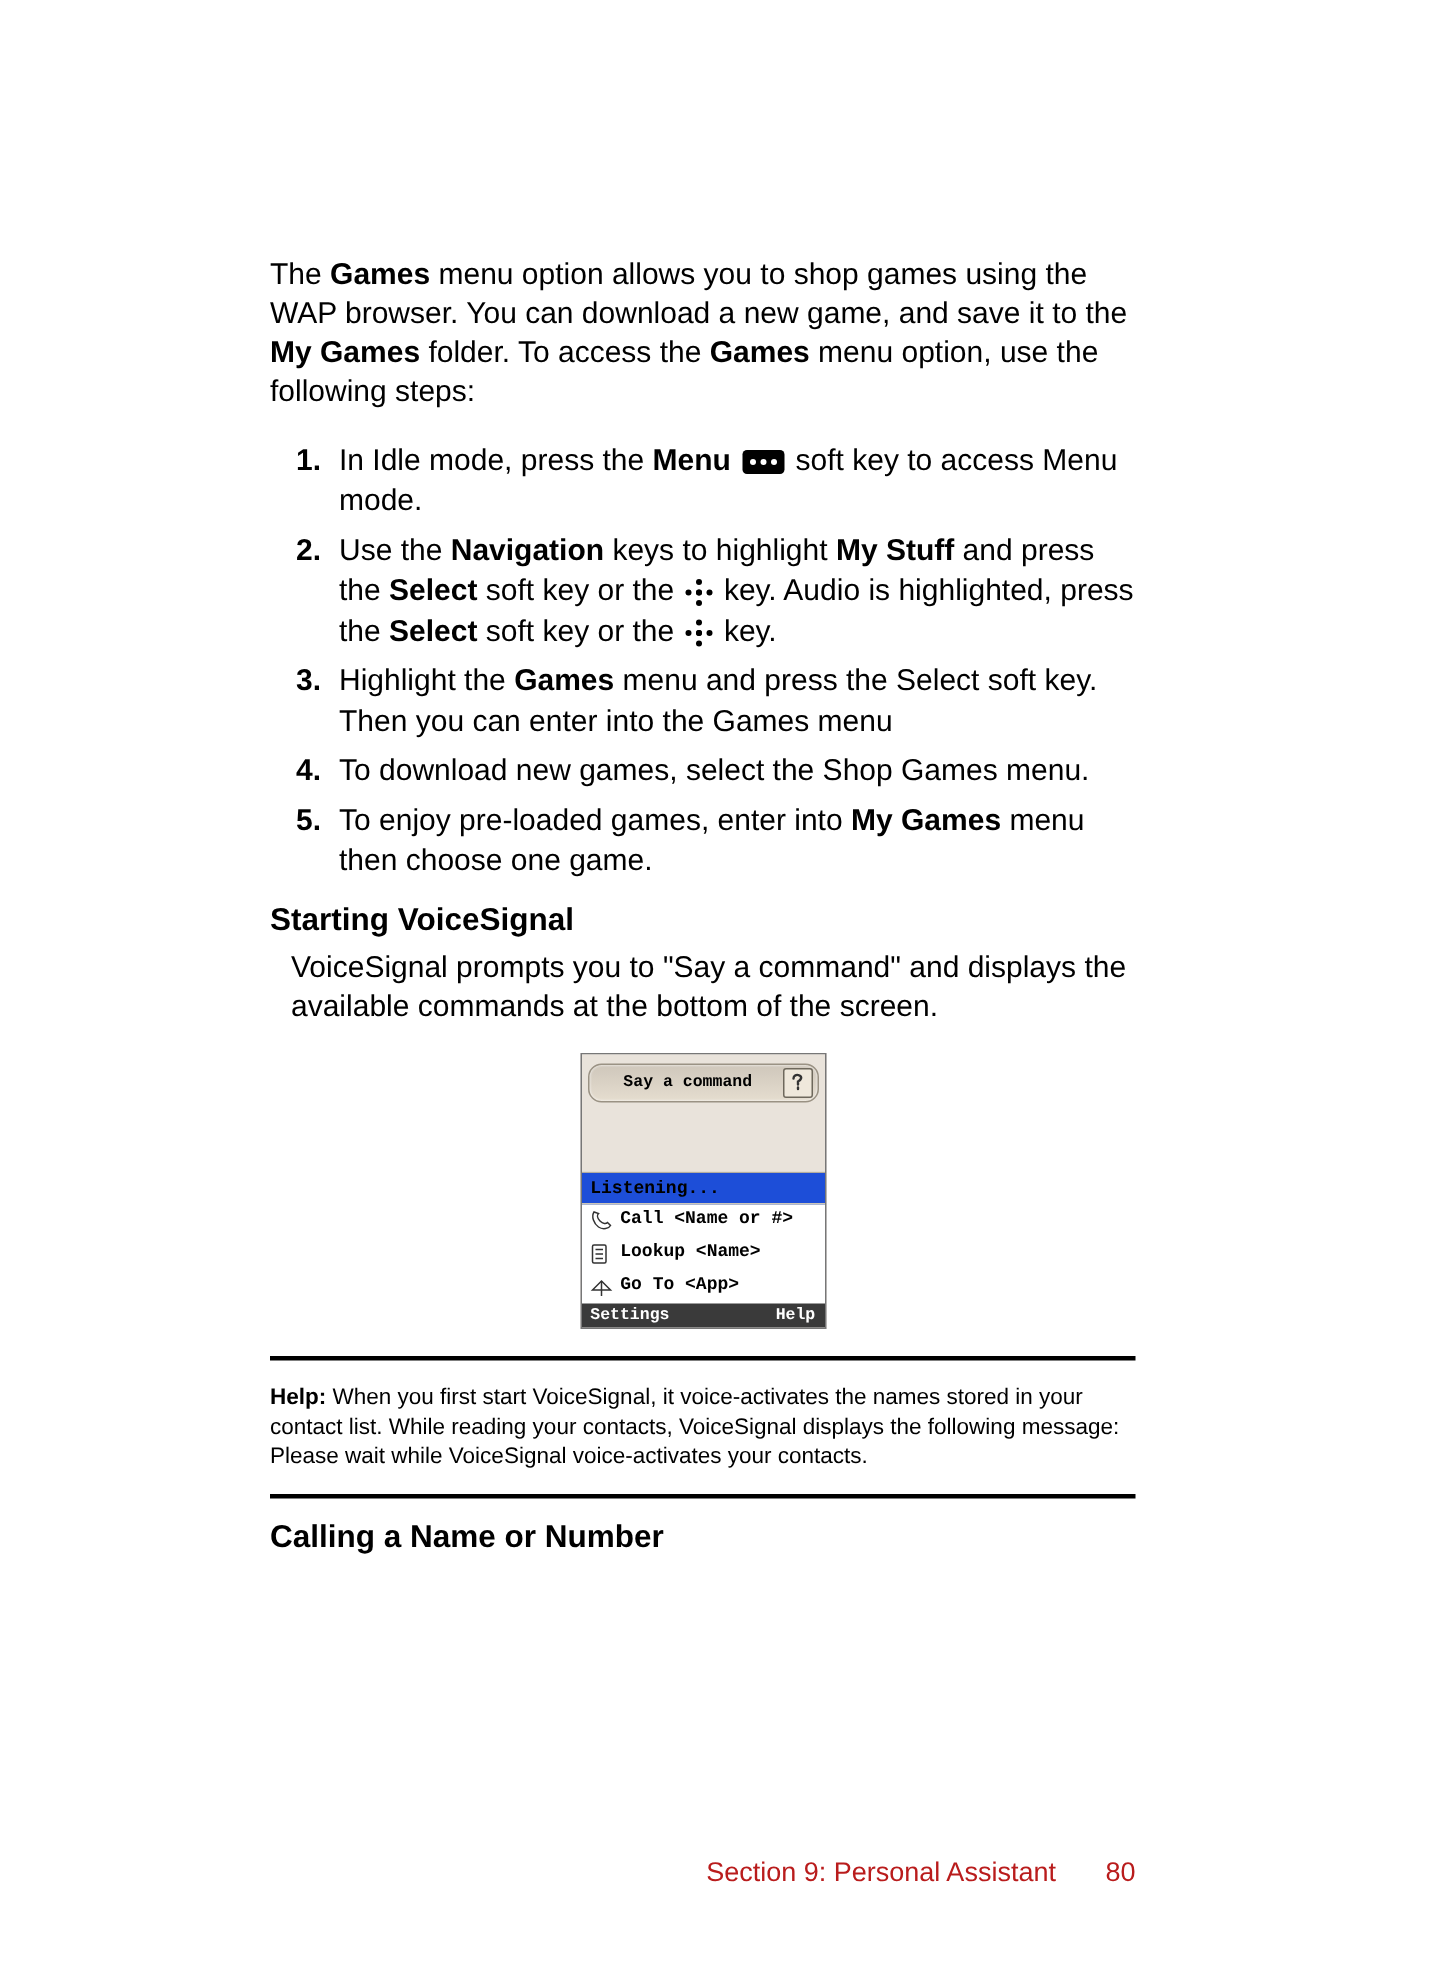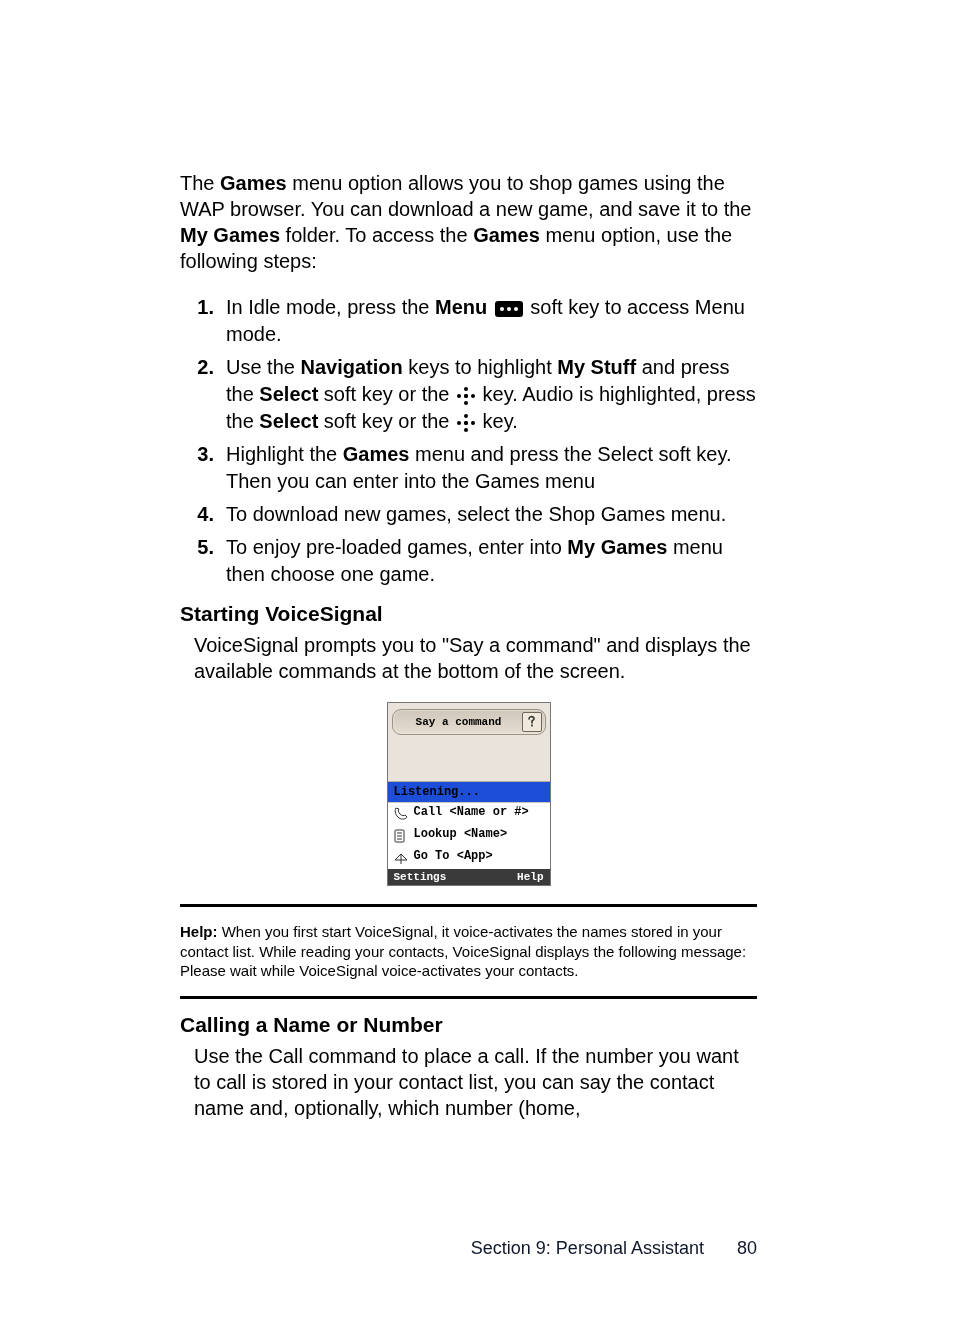--- a/index.html
+++ b/index.html
@@ -167,21 +167,21 @@
   .note-text {
     font-size: 15px;
     line-height: 1.3;
   }
   .note-text .nb { font-weight: bold; }
   .page-footer {
     position: absolute;
     bottom: 60px;
     right: 170px;
     font-size: 18px;
-    color: #0f172a;
+    color: #b91c1c;
   }
   .page-footer .pnum { margin-left: 28px; }
 </style>
 </head>
 <body>
 
 <div class="page">
 
   <p class="body-text">
     <span>The </span><span class="bold">Games</span><span> menu option allows you to shop games using the WAP browser. You can download a new game, and save it to the </span><span class="bold">My Games</span><span> folder. To access the </span><span class="bold">Games</span><span> menu option, use the following steps:</span>
@@ -281,20 +281,19 @@
   </div>
 
   <div class="note-rule"></div>
   <p class="note-text">
     <span class="nb">Help:</span><span> When you first start VoiceSignal, it voice-activates the names stored in your contact list. While reading your contacts, VoiceSignal displays the following message: Please wait while VoiceSignal voice-activates your contacts.</span>
   </p>
   <div class="note-rule"></div>
 
 
   <div class="heading">Calling a Name or Number</div>
-  <p class="body-text para-indent">Use the Call command to place a call. If the number you want to call is stored in your contact list, you can say the contact name and, optionally, which number (home,</p>
 
   <div class="page-footer">
     <span>Section 9: Personal Assistant</span>
     <span class="pnum">80</span>
   </div>
 
 </div>
 
 </body></html>

